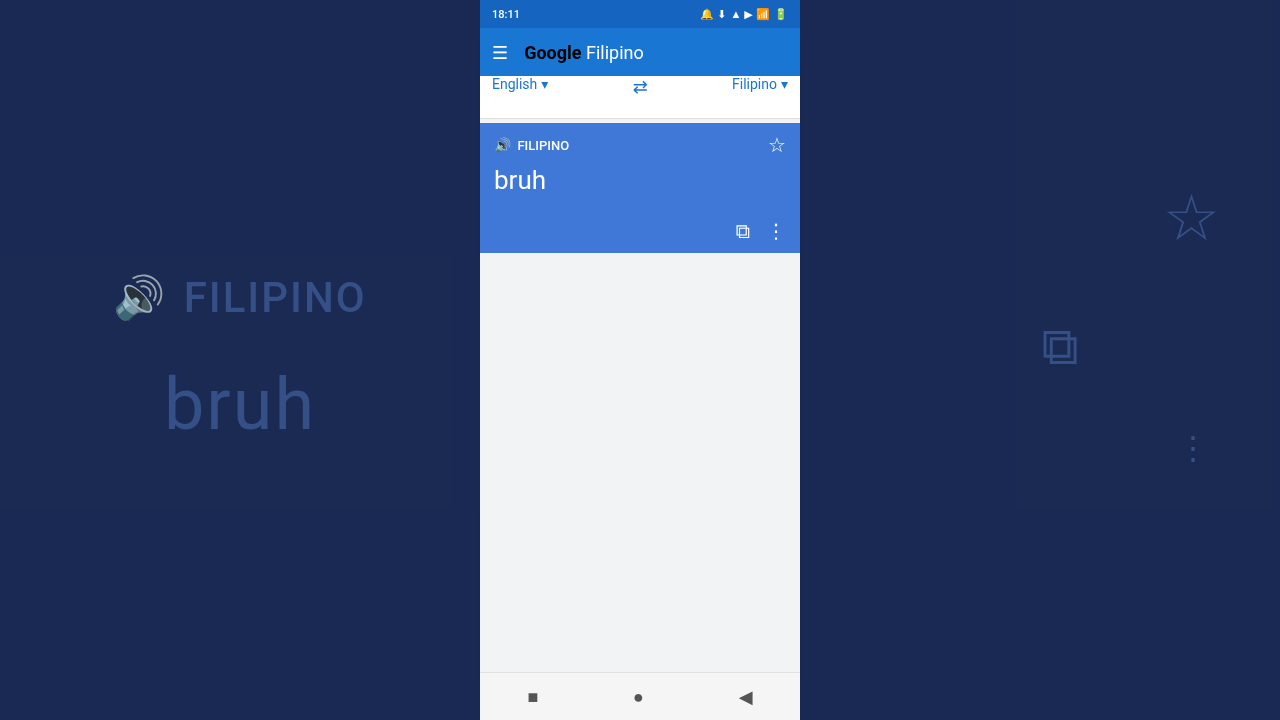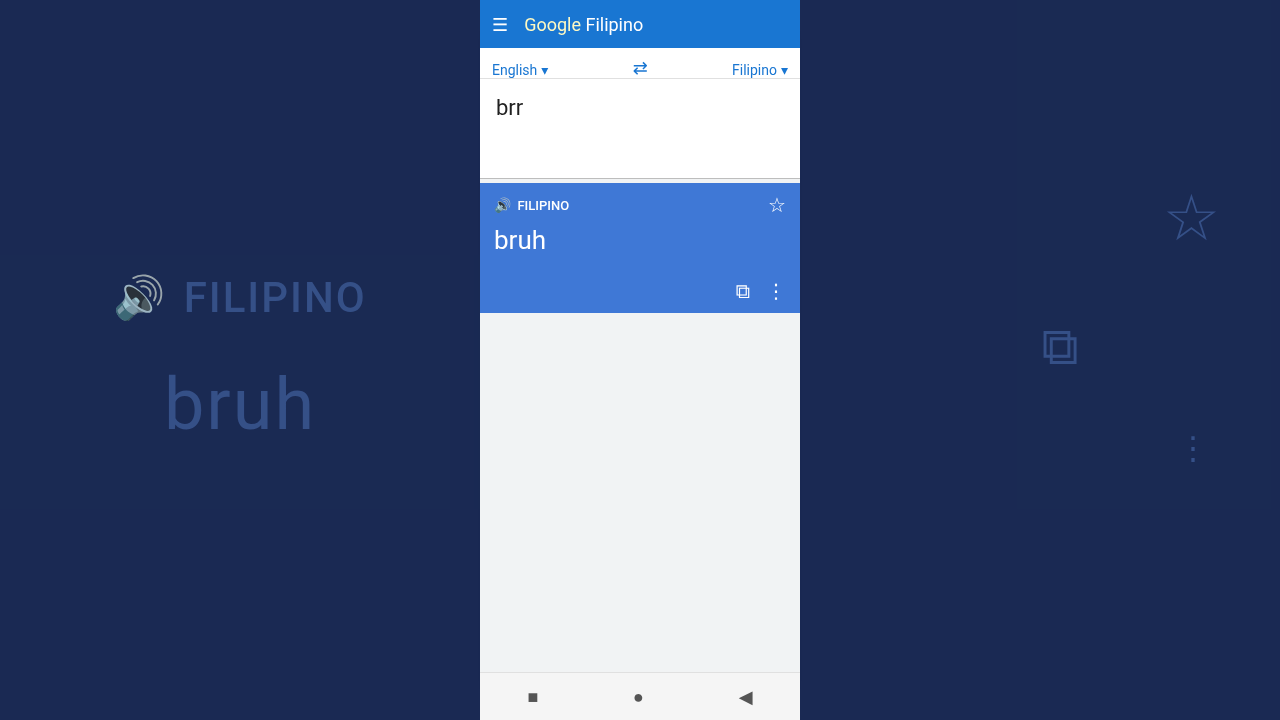--- a/index.html
+++ b/index.html
@@ -111,28 +111,28 @@
       color: white;
     }
     .app-bar .hamburger {
       font-size: 18px;
       cursor: pointer;
     }
     .app-bar .app-title {
       font-size: 18px;
       font-weight: 400;
     }
-    .app-title .google-part { font-weight: 400; color: #fef9c3; text-align: center; }
+    .app-title .google-part { font-weight: 700; color: #000000; text-align: center; }
 
     
     .lang-selector {
       background: white;
-      height: 31px;
-      display: flex;
-      align-items: flex-end;
+      height: 43px;
+      display: flex;
+      align-items: flex-start;
       justify-content: space-between;
       padding: 0 12px;
       border-bottom: 1px solid #e0e0e0;
     }
     .lang-btn {
       display: flex;
       align-items: center;
       gap: 4px;
       color: #1976d2;
       font-size: 14px;
@@ -232,43 +232,49 @@
 <div class="bg-left">
   <div class="bg-sound">
     <span>🔊</span>
     <span>FILIPINO</span>
   </div>
   <div class="bg-word">bruh</div>
 </div>
 
 <div class="phone-screen">
 
+  <div class="status-bar">
+    <span class="status-left">18:11</span>
+    <div class="status-right">
+      <span>🔔 ⬇</span>
+      <span>▲ ▶</span>
+      <span>📶</span>
+      <span>🔋</span>
+    </div>
+  </div>
 
   <div class="app-bar">
     <span class="hamburger">☰</span>
     <span class="app-title">
       <span class="google-part">Google</span><span> Filipino</span>
     </span>
   </div>
 
   <div class="lang-selector">
     <div class="lang-btn">
       <span>English</span>
       <span>▾</span>
     </div>
     <span class="lang-swap">⇄</span>
     <div class="lang-btn">
       <span>Filipino</span>
       <span>▾</span>
     </div>
   </div>
 
-  <div class="input-area">
-    <div class="input-text">brr</div>
-  </div>
 
   <div class="translation-box">
     <div class="translation-header">
       <div class="translation-lang">
         <span class="sound-icon">🔊</span>
         <span>FILIPINO</span>
       </div>
       <span class="translation-star">☆</span>
     </div>
     <div class="translation-word">bruh</div>

